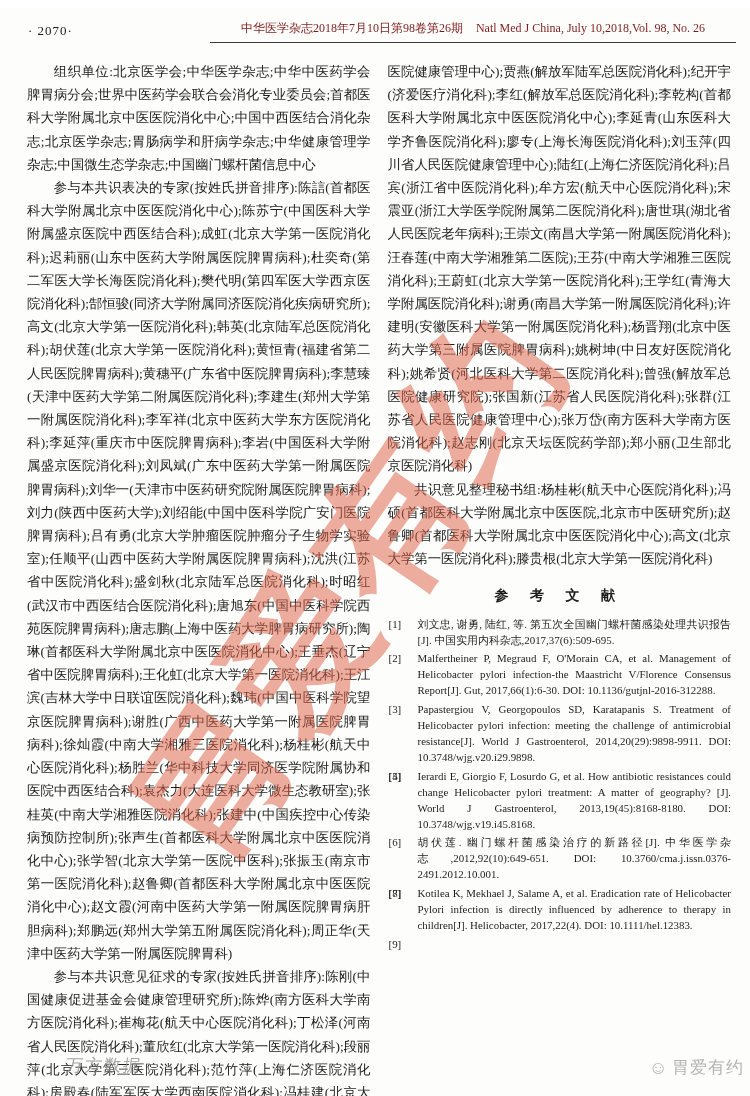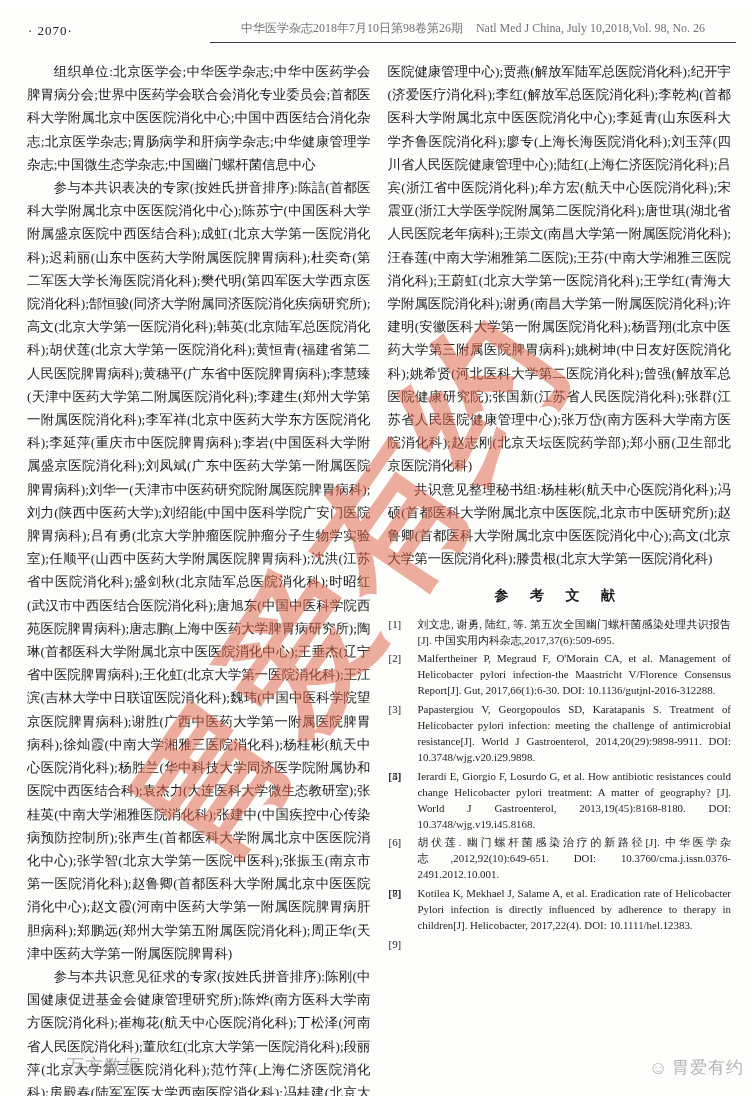--- a/index.html
+++ b/index.html
@@ -8,21 +8,21 @@
     background:#fdfdfb; overflow:hidden;
     font-family:"Liberation Serif","DejaVu Serif",serif;
     color:#1c1c1c;
   }
   
   .header { position:absolute; top:12px; left:0; right:0; height:30px; }
   .pageno { position:absolute; left:28px; top:3px; font-size:13px; letter-spacing:1px; }
   .jline {
     position:absolute; left:210px; right:14px; top:0; text-align:center;
     font-size:12px; padding-bottom:5px; border-bottom:1.6px solid #3a3a3a;
-    white-space:nowrap; color:#737373;
+    white-space:nowrap; color:#7f1d1d;
   }
   .jline .en { margin-left:10px; }
   
   .columns { position:absolute; top:52px; left:27px; right:19px; bottom:4px; display:flex; gap:17px; }
   .col { width:344px; text-align:justify; font-size:13.4px; line-height:23.2px; overflow:hidden; }
   .col p { margin:0; text-indent:2em; }
   .lead { font-weight:normal; }
   
   .refs-heading { text-align:center; text-indent:0 !important; font-weight:bold; font-size:14px; letter-spacing:9px; margin:14px 0 9px 0 !important; }
   .ref { position:relative; padding-left:30px; text-indent:0 !important; font-size:10.9px; line-height:15.9px; text-align:justify; margin-bottom:3px !important; }

